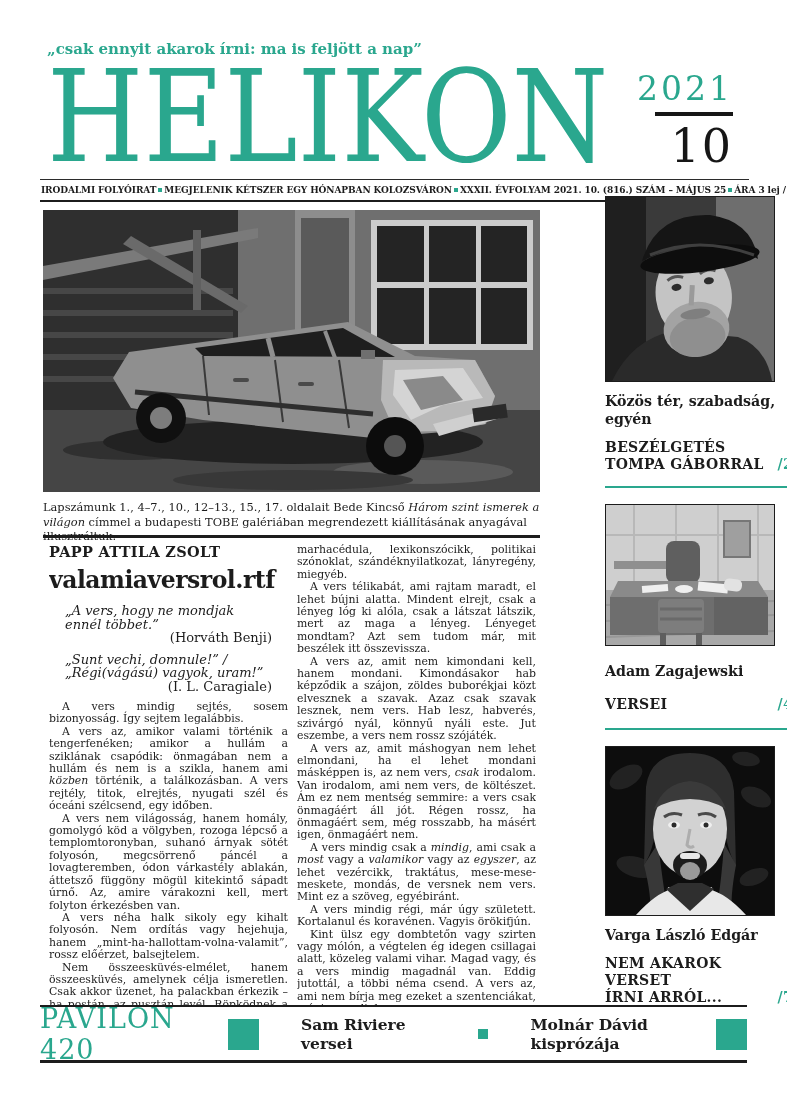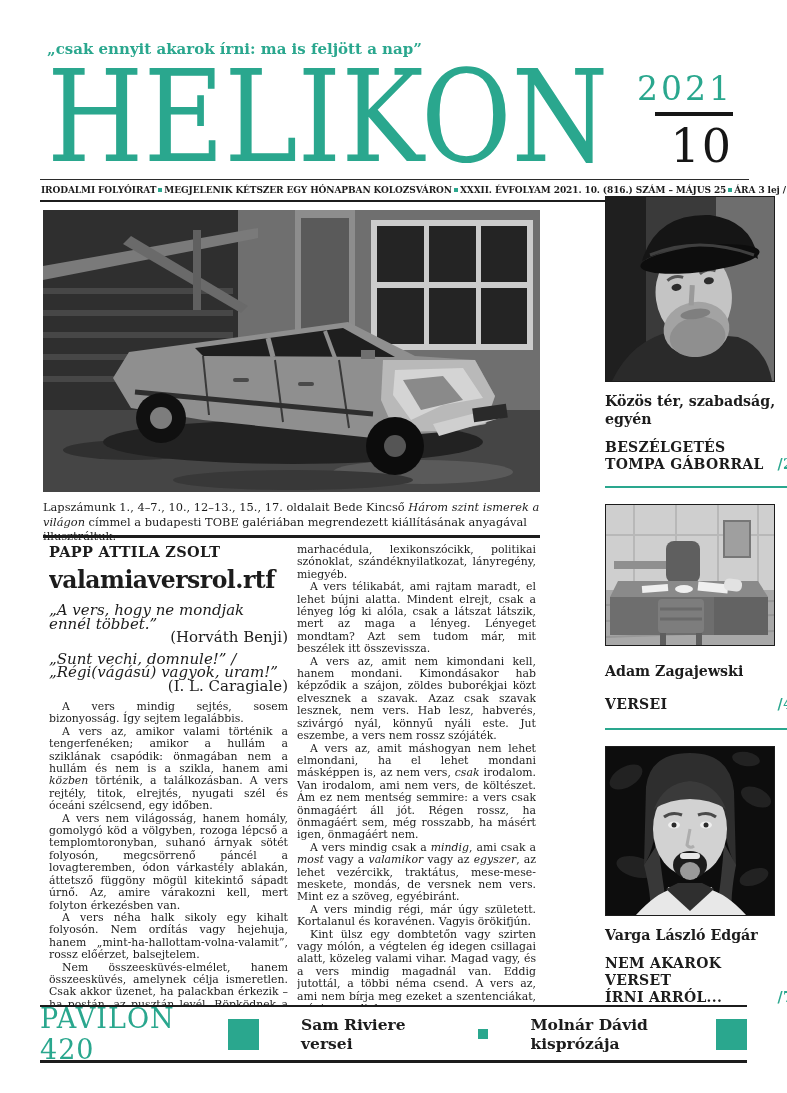--- a/index.html
+++ b/index.html
@@ -22,21 +22,21 @@
   .cover-photo{position:absolute;left:43px;top:210px;width:497px;height:282px;}
   .cover-photo svg{display:block;}
   .caption{position:absolute;left:43px;top:500px;width:497px;font-size:11.4px;line-height:14.6px;}
   .caption-rule{position:absolute;left:43px;top:535px;width:497px;height:2.5px;background:#1c1c1c;}
 
   
   .article{position:absolute;left:49px;top:544px;width:488px;height:462px;display:flex;gap:9px;overflow:hidden;}
   .acol{width:239px;overflow:hidden;}
   .article-author{font-size:14.5px;font-weight:bold;letter-spacing:0.3px;line-height:15px;}
   .article-title{font-size:23.5px;font-weight:bold;letter-spacing:-0.5px;line-height:30px;margin:6px 0 9px;}
-  .epigraph{font-style:italic;font-size:15px;line-height:13.5px;margin:0 0 8px;white-space:pre-line;}
+  .epigraph{font-style:italic;font-size:13px;line-height:13.5px;margin:0 16px 8px;white-space:pre-line;}
   .epigraph .attr{display:block;text-align:right;font-style:normal;}
   .para{font-size:10.9px;line-height:12.4px;text-align:justify;text-indent:13px;margin:0;}
   .acol2 .para:first-child{text-indent:0;}
 
   
   .sidebar{position:absolute;left:560px;top:196px;width:188px;margin-left:45px;}
   .sb-photo{width:168px;border:1px solid #1c1c1c;line-height:0;}
   .sb-title{font-size:14.2px;font-weight:bold;line-height:17.5px;margin-top:11px;white-space:pre-line;}
   .sb-subrow{position:relative;margin-top:11px;padding-right:26px;font-size:14px;font-weight:bold;line-height:17px;letter-spacing:0.3px;white-space:pre-line;}
   .sb-page{position:absolute;right:0;bottom:0;color:var(--teal,#2aa78e);font-weight:bold;}

